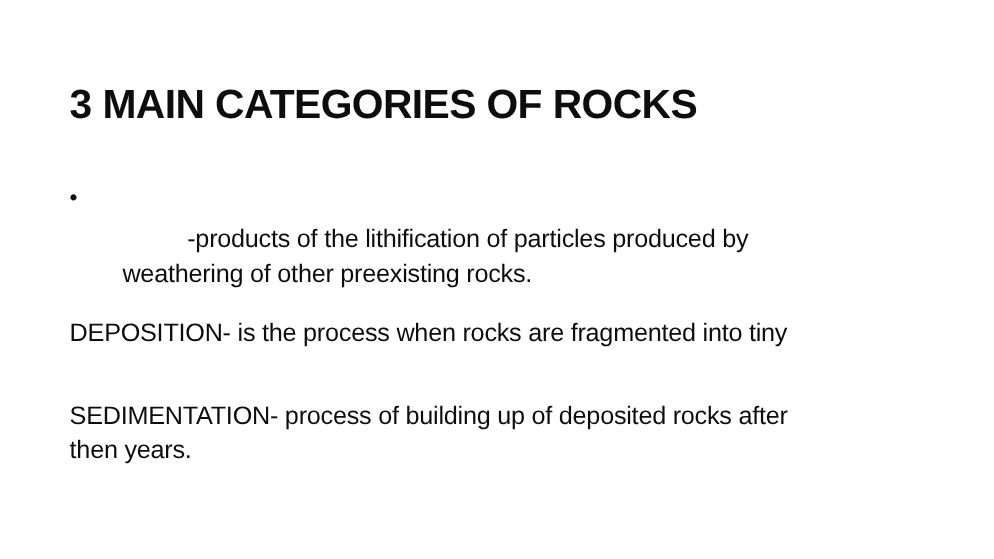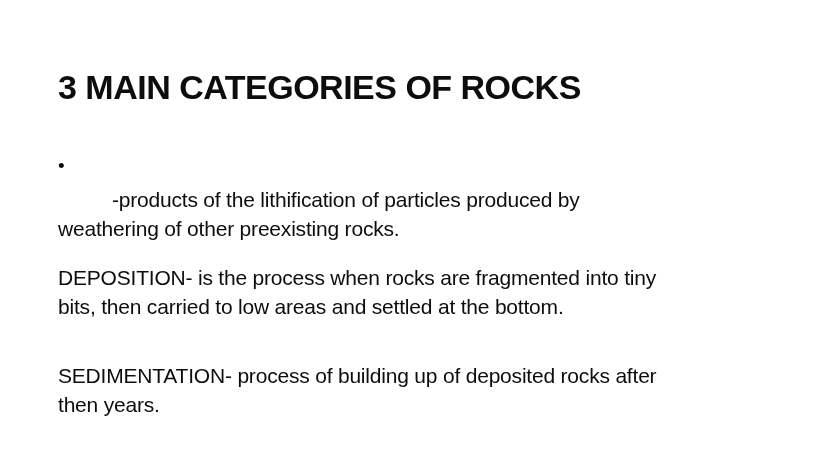--- a/index.html
+++ b/index.html
@@ -38,21 +38,21 @@
     margin-top: 44px;
     display: flex;
     align-items: baseline;
   }
   .bullet-marker {
     width: 14px;
     flex: 0 0 14px;
     font-size: 19px;
   }
   .para { margin: 0; }
-  .para-1 { margin-top: 5px; }
+  .para-1 { margin-top: 5px; margin-left: 44px; }
   .para-2 { margin-top: 20px; }
   .para-3 { margin-top: 40px; }
   .line { white-space: nowrap; }
   .line.first-indent { padding-left: 54px; }
 </style>
 </head>
 <body>
 
 <div class="slide">
 
@@ -62,21 +62,20 @@
     <span class="bullet-marker">•</span>
   </div>
 
   <div class="body-text para para-1">
     <div class="line first-indent">-products of the lithification of particles produced by</div>
     <div class="line">weathering of other preexisting rocks.</div>
   </div>
 
   <div class="body-text para para-2">
     <div class="line">DEPOSITION- is the process when rocks are fragmented into tiny</div>
-    <div class="line">bits, then carried to low areas and settled at the bottom.</div>
   </div>
 
   <div class="body-text para para-3">
     <div class="line">SEDIMENTATION- process of building up of deposited rocks after</div>
     <div class="line">then years.</div>
   </div>
 
 </div>
 
 </body></html>

